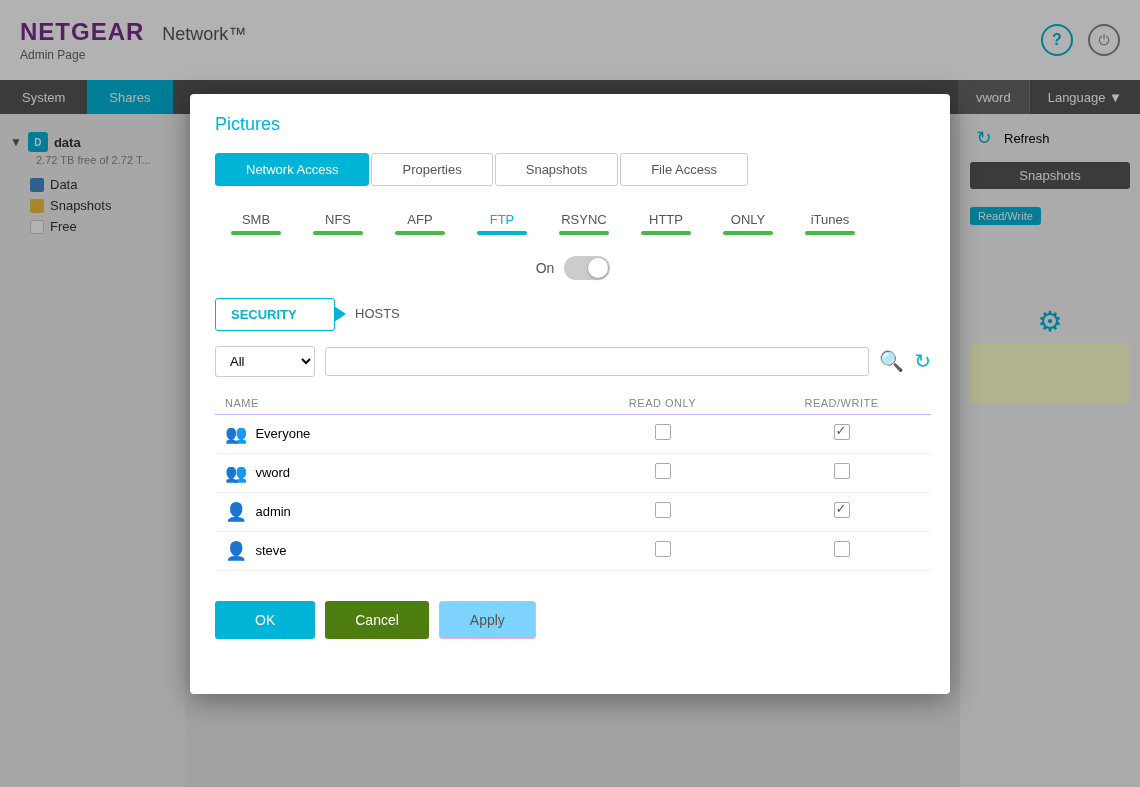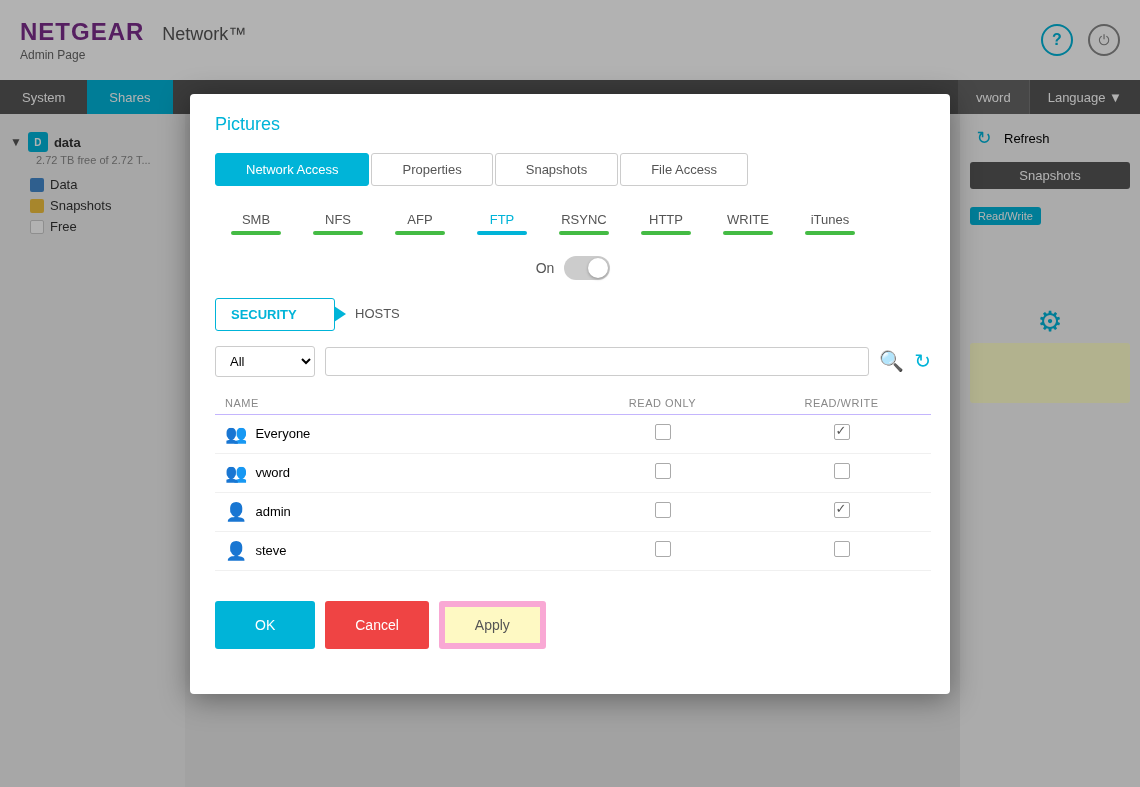--- a/index.html
+++ b/index.html
@@ -482,32 +482,32 @@
     .btn-ok {
       background: #00b4d8;
       color: white;
       border: none;
       padding: 10px 40px;
       border-radius: 3px;
       font-size: 14px;
       cursor: pointer;
     }
     .btn-cancel {
-      background: #ef4444;
+      background: #4d7c0f;
       color: white;
       border: none;
       padding: 10px 30px;
       border-radius: 3px;
       font-size: 14px;
       cursor: pointer;
     }
     .btn-apply {
-      background: #fef9c3;
+      background: #7dd3fc;
       color: #555;
-      border: 6px solid #f9a8d4;
+      border: 1px solid #f9a8d4;
       padding: 10px 30px;
       border-radius: 3px;
       font-size: 14px;
       cursor: pointer;
     }
 
     
     .corner-deco {
       position: absolute;
       top: 0;
@@ -645,21 +645,21 @@
       </div>
       <div class="proto-tab">
         <span>RSYNC</span>
         <div class="indicator ind-green"></div>
       </div>
       <div class="proto-tab">
         <span>HTTP</span>
         <div class="indicator ind-green"></div>
       </div>
       <div class="proto-tab">
-        <span>WRITE</span>
+        <span>ONLY</span>
         <div class="indicator ind-green"></div>
       </div>
       <div class="proto-tab">
         <span>iTunes</span>
         <div class="indicator ind-green"></div>
       </div>
     </div>
 
     <div class="toggle-row">
       <span class="toggle-label">On</span>

